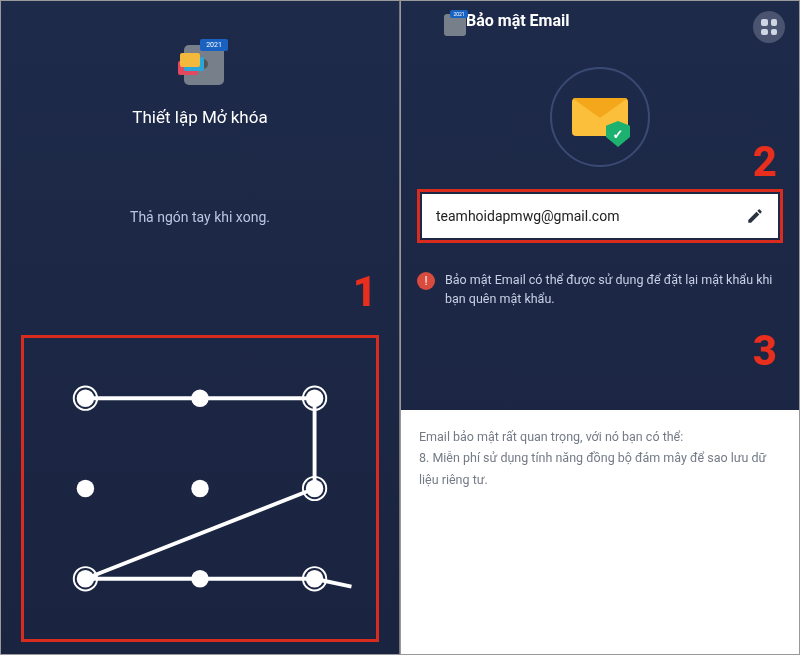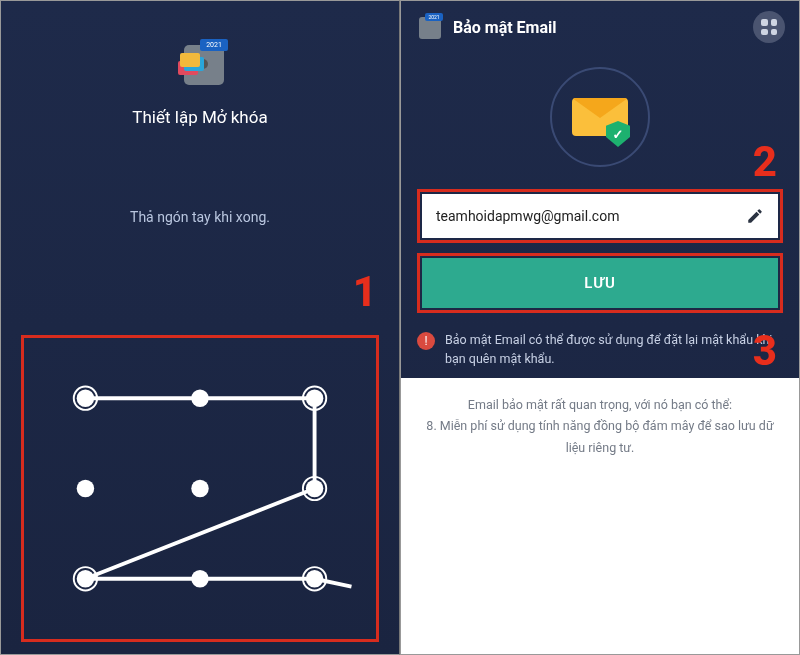--- a/index.html
+++ b/index.html
@@ -108,23 +108,24 @@
   .pattern-svg {
     position: absolute;
     inset: 0;
     width: 100%;
     height: 100%;
   }
 
   
   .toolbar {
     display: flex;
-    align-items: center;
-    gap: 12px;
+    align-items: flex-start;
+    gap: 0;
     padding: 10px 14px 10px 10px;
+    margin-left: 25px;
   }
   .app-mini {
     width: 30px; height: 26px;
     position: relative;
   }
   .vault-mini {
     width: 22px; height: 22px;
     background: #77808a;
     border-radius: 3px;
     position: absolute; right: 0; top: 3px;
@@ -262,22 +263,21 @@
     color: #c7d0e4;
     font-size: 12.5px;
     line-height: 1.5;
   }
 
   .info-box {
     position: absolute;
     left: 0; right: 0; bottom: 0;
     background: #fff;
     padding: 16px 18px 26px 18px;
-    height: 276px;
-    text-align: center;
+    height: 244px;
   }
   .info-box p {
     color: #747b87;
     font-size: 12.5px;
     line-height: 1.7;
   }
 </style>
 </head>
 <body>
 
@@ -350,23 +350,20 @@
       <div class="field-box">
         <div class="email-field">
           <span class="email-text">teamhoidapmwg@gmail.com</span>
           <span class="edit-icon">
             <svg viewBox="0 0 24 24">
                 <path fill="#2b3342" d="M3 17.25V21h3.75l11-11-3.75-3.75-11 11zM20.7 7.05a1 1 0 000-1.4l-2.35-2.35a1 1 0 00-1.4 0L15.1 5.15l3.75 3.75 1.85-1.85z"></path>
               </svg>
           </span>
         </div>
       </div>
-      <div class="save-box">
-        <div class="save-btn">LƯU</div>
-      </div>
     </div>
 
     <div class="warn-row">
       <div class="warn-icon">!</div>
       <div class="warn-text">Bảo mật Email có thể được sử dụng để đặt lại mật khẩu khi bạn quên mật khẩu.</div>
     </div>
 
     <div class="step-num step3">3</div>
 
     <div class="info-box">

